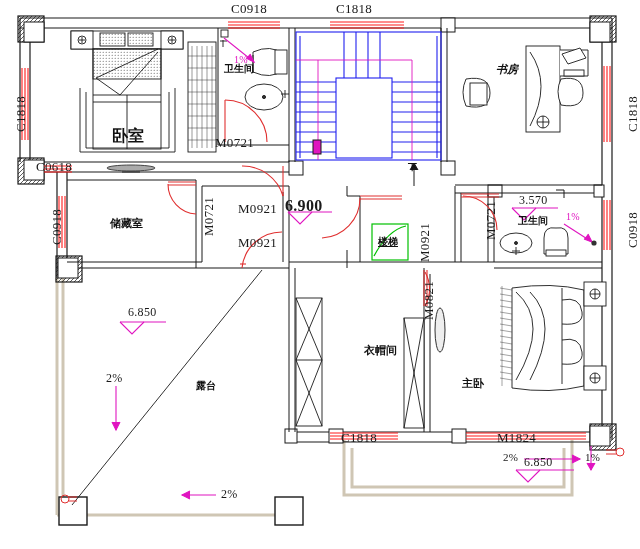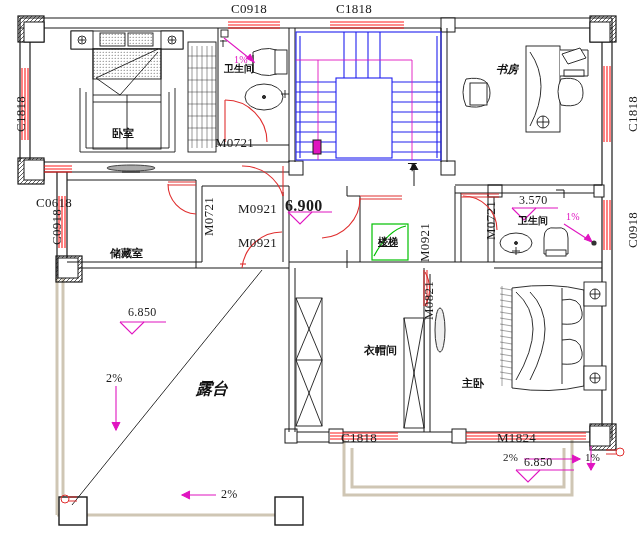--- a/index.html
+++ b/index.html
@@ -391,32 +391,32 @@
 
     <g stroke="#1a1a1a" stroke-width="1" fill="none">
       <path d="M414,164 L414,186"></path>
       <path d="M410,170 L414,163 L418,170" fill="#1a1a1a"></path>
     </g>
     <g stroke="#1a1a1a" stroke-width="1" fill="none">
       <path d="M556,190 L564,190 L564,198"></path>
     </g>
   </svg>
 
-  <div class="lbl cn" style="left:112px;top:128px;font-size:11px;">卧室</div>
+  <div class="lbl cn" style="left:112px;top:128px;font-size:16px;">卧室</div>
   <div class="lbl cn" style="left:224px;top:64px;font-size:10px;">卫生间</div>
   <div class="lbl cn" style="left:496px;top:64px;font-size:11px;font-style:italic;">书房</div>
   <div class="lbl cn" style="left:518px;top:216px;font-size:10px;">卫生间</div>
-  <div class="lbl cn" style="left:110px;top:218px;font-size:11px;margin-top:30px;">储藏室</div>
-  <div class="lbl cn" style="left:196px;top:381px;font-size:16px;font-style:italic;">露台</div>
+  <div class="lbl cn" style="left:110px;top:218px;font-size:11px;">储藏室</div>
+  <div class="lbl cn" style="left:196px;top:381px;font-size:10px;">露台</div>
   <div class="lbl cn" style="left:344px;top:345px;font-size:11px;margin-left:20px;">衣帽间</div>
   <div class="lbl cn" style="left:462px;top:341px;font-size:11px;margin-top:37px;">主卧</div>
 
   <div class="lbl code" style="left:231px;top:2px;font-size:13px;">C0918</div>
   <div class="lbl code" style="left:336px;top:2px;font-size:13px;">C1818</div>
-  <div class="lbl code" style="left:36px;top:160px;font-size:13px;margin-top:36px;">C0618</div>
+  <div class="lbl code" style="left:36px;top:160px;font-size:13px;">C0618</div>
   <div class="lbl code" style="left:215px;top:136px;font-size:13px;">M0721</div>
   <div class="lbl code" style="left:238px;top:202px;font-size:13px;">M0921</div>
   <div class="lbl code" style="left:238px;top:236px;font-size:13px;">M0921</div>
   <div class="lbl code" style="left:341px;top:431px;font-size:13px;">C1818</div>
   <div class="lbl code" style="left:497px;top:431px;font-size:13px;">M1824</div>
 
   <div class="lbl code rot90" style="left:14px;top:132px;font-size:13px;">C1818</div>
   <div class="lbl code rot90" style="left:50px;top:245px;font-size:13px;">C0918</div>
   <div class="lbl code rot90" style="left:626px;top:132px;font-size:13px;">C1818</div>
   <div class="lbl code rot90" style="left:626px;top:248px;font-size:13px;">C0918</div>

